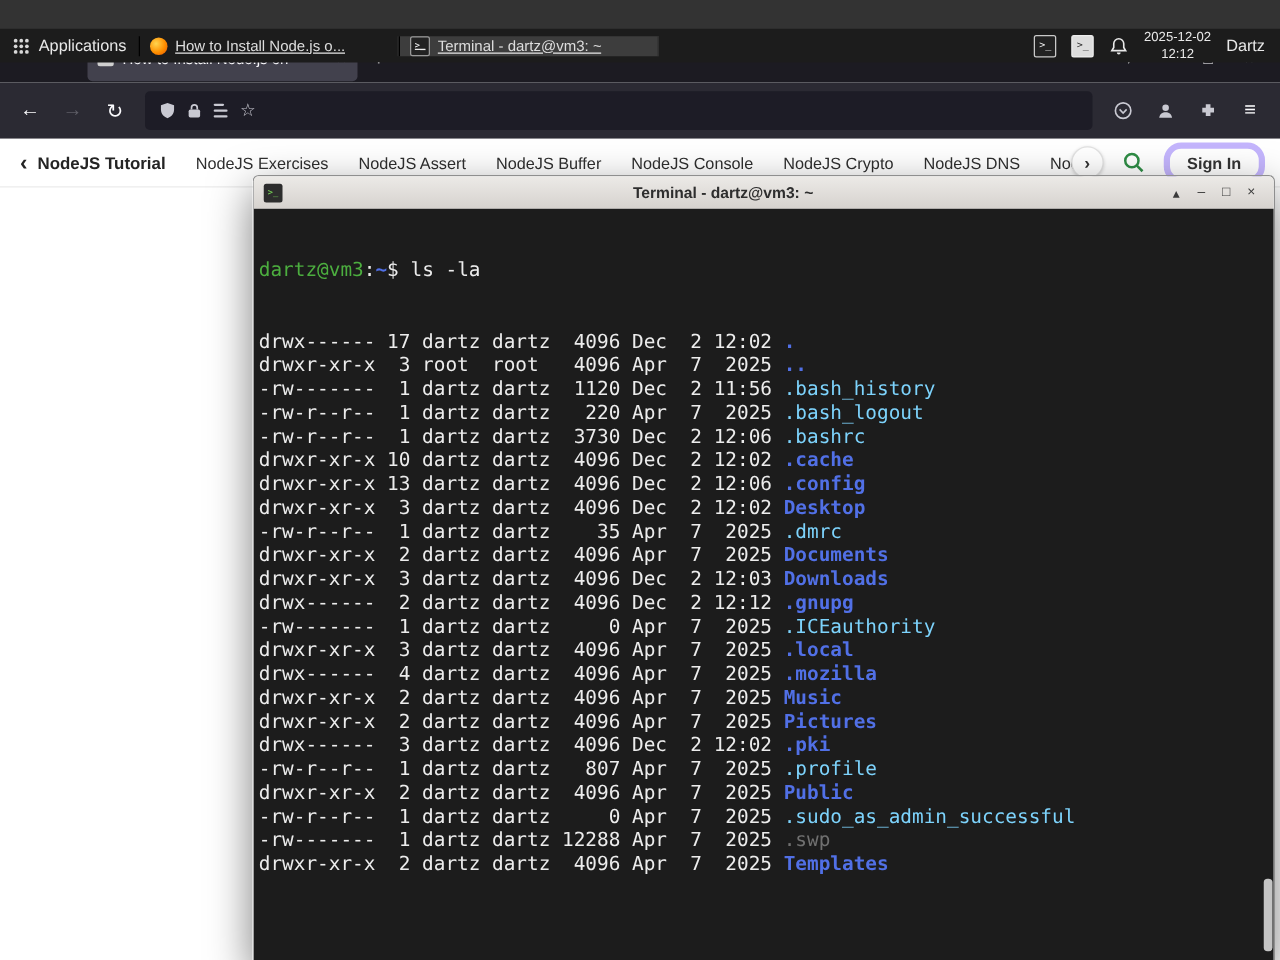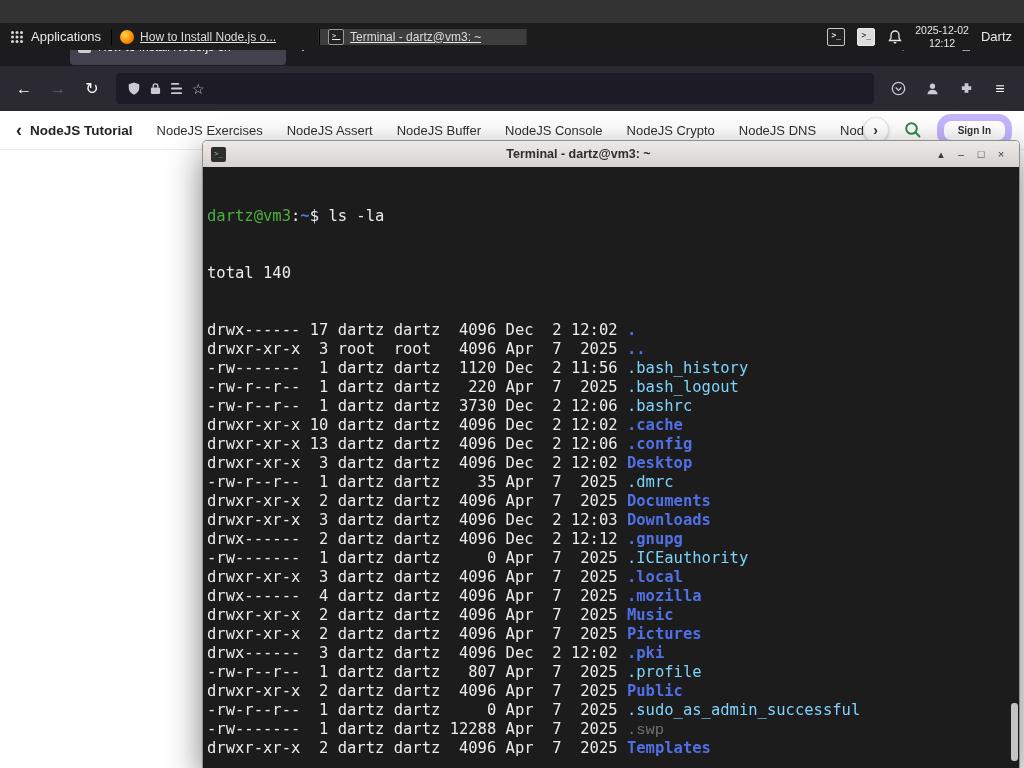--- a/index.html
+++ b/index.html
@@ -53,22 +53,22 @@
   .sitenav{height:38px;background:#fff;display:flex;align-items:center;padding:0 12px;
     font-size:13px;color:#242424;border-bottom:1px solid #ececec;overflow:hidden;}
   .nav-chevron{font-size:18px;font-weight:bold;color:#242424;padding:0 4px;}
   .nav-primary{font-weight:bold;font-size:13.5px;margin:0 12px 0 4px;white-space:nowrap;}
   #site-nav-items{display:flex;align-items:center;overflow:hidden;flex:1;}
   .nav-item{margin:0 12px;white-space:nowrap;color:#2f2f2f;}
   .nav-right{margin-left:auto;display:flex;align-items:center;gap:15px;flex:0 0 auto;}
   .circle-chevron{width:24px;height:24px;border-radius:50%;background:#fff;border:1px solid #e2e2e2;
     box-shadow:0 1px 3px rgba(0,0,0,.18);display:flex;align-items:center;justify-content:center;
     font-size:14px;font-weight:bold;color:#333;margin-left:-18px;}
-  .signin{border:7px solid #c4b5fd;border-radius:14px;padding:4px 14px;font-weight:bold;
-    color:#333;font-size:10px;text-align:right;}
+  .signin{border:5px solid #c4b5fd;border-radius:14px;padding:4px 14px;font-weight:bold;
+    color:#333;font-size:13px;text-align:right;}
   
   #terminal{position:absolute;left:202px;top:140px;width:816px;height:628px;display:flex;
     flex-direction:column;border:1px solid #8f8f8f;border-bottom:none;border-radius:5px 5px 0 0;
     overflow:hidden;box-shadow:0 12px 34px rgba(0,0,0,.5);z-index:20;}
   .t-titlebar{height:26px;background:linear-gradient(#eceae7,#d6d2ce);display:flex;align-items:center;
     padding:0 8px;gap:8px;flex:0 0 auto;}
   .t-icon{width:15px;height:15px;background:#2d2d2d;border-radius:2px;color:#7ddf5a;font-size:7px;
     line-height:14px;text-align:center;font-family:"DejaVu Sans Mono",monospace;}
   .t-title{flex:1;text-align:center;font-weight:bold;font-size:12.5px;color:#2e2e2e;
     white-space:nowrap;overflow:hidden;}
@@ -78,21 +78,21 @@
     align-items:center;padding:0 6px;font-size:13px;color:#3a3a3a;flex:0 0 auto;}
   .t-menuitem{padding:0 10px;}
   .t-content{flex:1;background:#1c1c1c;font-family:"DejaVu Sans Mono","Liberation Mono",monospace;
     font-size:15.5px;line-height:19px;color:#ececec;padding:2px 10px 0 4px;white-space:pre;
     overflow:hidden;position:relative;}
   .tline{height:19px;}
   .p-user{color:var(--prompt-green,#4cae3f);font-weight:normal;}
   .p-path{color:var(--dir-blue,#5170e6);font-weight:bold;}
   .ls-dir{color:var(--dir-blue,#5170e6);font-weight:bold;}
   .ls-file{color:#7dd3fc;}
-  .ls-dim{color:var(--dim,#707070);font-family:Liberation Mono, monospace;}
+  .ls-dim{color:var(--dim,#707070);}
   .t-scroll{position:absolute;right:1px;top:2px;bottom:2px;width:8px;}
   .t-thumb{position:absolute;bottom:6px;right:0;width:7px;height:58px;background:#c4c4c4;border-radius:3px;}
 </style>
 </head>
 <body>
 
 <div id="panel">
   <div class="apps">
     <svg width="14" height="14" viewBox="0 0 14 14">
       <g fill="#d8d8d8">
@@ -224,19 +224,18 @@
     <span class="t-title">Terminal - dartz@vm3: ~</span>
     <div class="t-ctls">
       <span class="t-ctl">▴</span>
       <span class="t-ctl">–</span>
       <span class="t-ctl">□</span>
       <span class="t-ctl">×</span>
     </div>
   </div>
   <div class="t-content">
     <div class="tline"><span class="p-user">dartz@vm3</span><span>:</span><span class="p-path">~</span><span>$</span><span> </span><span>ls -la</span></div>
-    <div class="tline">total 140</div>
     <div id="t-listing"><div class="tline"><span>drwx------ 17 dartz dartz  4096 Dec  2 12:02 </span><span class="ls-dir">.</span></div><div class="tline"><span>drwxr-xr-x  3 root  root   4096 Apr  7  2025 </span><span class="ls-dir">..</span></div><div class="tline"><span>-rw-------  1 dartz dartz  1120 Dec  2 11:56 </span><span class="ls-file">.bash_history</span></div><div class="tline"><span>-rw-r--r--  1 dartz dartz   220 Apr  7  2025 </span><span class="ls-file">.bash_logout</span></div><div class="tline"><span>-rw-r--r--  1 dartz dartz  3730 Dec  2 12:06 </span><span class="ls-file">.bashrc</span></div><div class="tline"><span>drwxr-xr-x 10 dartz dartz  4096 Dec  2 12:02 </span><span class="ls-dir">.cache</span></div><div class="tline"><span>drwxr-xr-x 13 dartz dartz  4096 Dec  2 12:06 </span><span class="ls-dir">.config</span></div><div class="tline"><span>drwxr-xr-x  3 dartz dartz  4096 Dec  2 12:02 </span><span class="ls-dir">Desktop</span></div><div class="tline"><span>-rw-r--r--  1 dartz dartz    35 Apr  7  2025 </span><span class="ls-file">.dmrc</span></div><div class="tline"><span>drwxr-xr-x  2 dartz dartz  4096 Apr  7  2025 </span><span class="ls-dir">Documents</span></div><div class="tline"><span>drwxr-xr-x  3 dartz dartz  4096 Dec  2 12:03 </span><span class="ls-dir">Downloads</span></div><div class="tline"><span>drwx------  2 dartz dartz  4096 Dec  2 12:12 </span><span class="ls-dir">.gnupg</span></div><div class="tline"><span>-rw-------  1 dartz dartz     0 Apr  7  2025 </span><span class="ls-file">.ICEauthority</span></div><div class="tline"><span>drwxr-xr-x  3 dartz dartz  4096 Apr  7  2025 </span><span class="ls-dir">.local</span></div><div class="tline"><span>drwx------  4 dartz dartz  4096 Apr  7  2025 </span><span class="ls-dir">.mozilla</span></div><div class="tline"><span>drwxr-xr-x  2 dartz dartz  4096 Apr  7  2025 </span><span class="ls-dir">Music</span></div><div class="tline"><span>drwxr-xr-x  2 dartz dartz  4096 Apr  7  2025 </span><span class="ls-dir">Pictures</span></div><div class="tline"><span>drwx------  3 dartz dartz  4096 Dec  2 12:02 </span><span class="ls-dir">.pki</span></div><div class="tline"><span>-rw-r--r--  1 dartz dartz   807 Apr  7  2025 </span><span class="ls-file">.profile</span></div><div class="tline"><span>drwxr-xr-x  2 dartz dartz  4096 Apr  7  2025 </span><span class="ls-dir">Public</span></div><div class="tline"><span>-rw-r--r--  1 dartz dartz     0 Apr  7  2025 </span><span class="ls-file">.sudo_as_admin_successful</span></div><div class="tline"><span>-rw-------  1 dartz dartz 12288 Apr  7  2025 </span><span class="ls-dim">.swp</span></div><div class="tline"><span>drwxr-xr-x  2 dartz dartz  4096 Apr  7  2025 </span><span class="ls-dir">Templates</span></div></div>
     <div class="t-scroll">
       <div class="t-thumb"></div>
     </div>
   </div>
 </div>
 
 </body></html>

